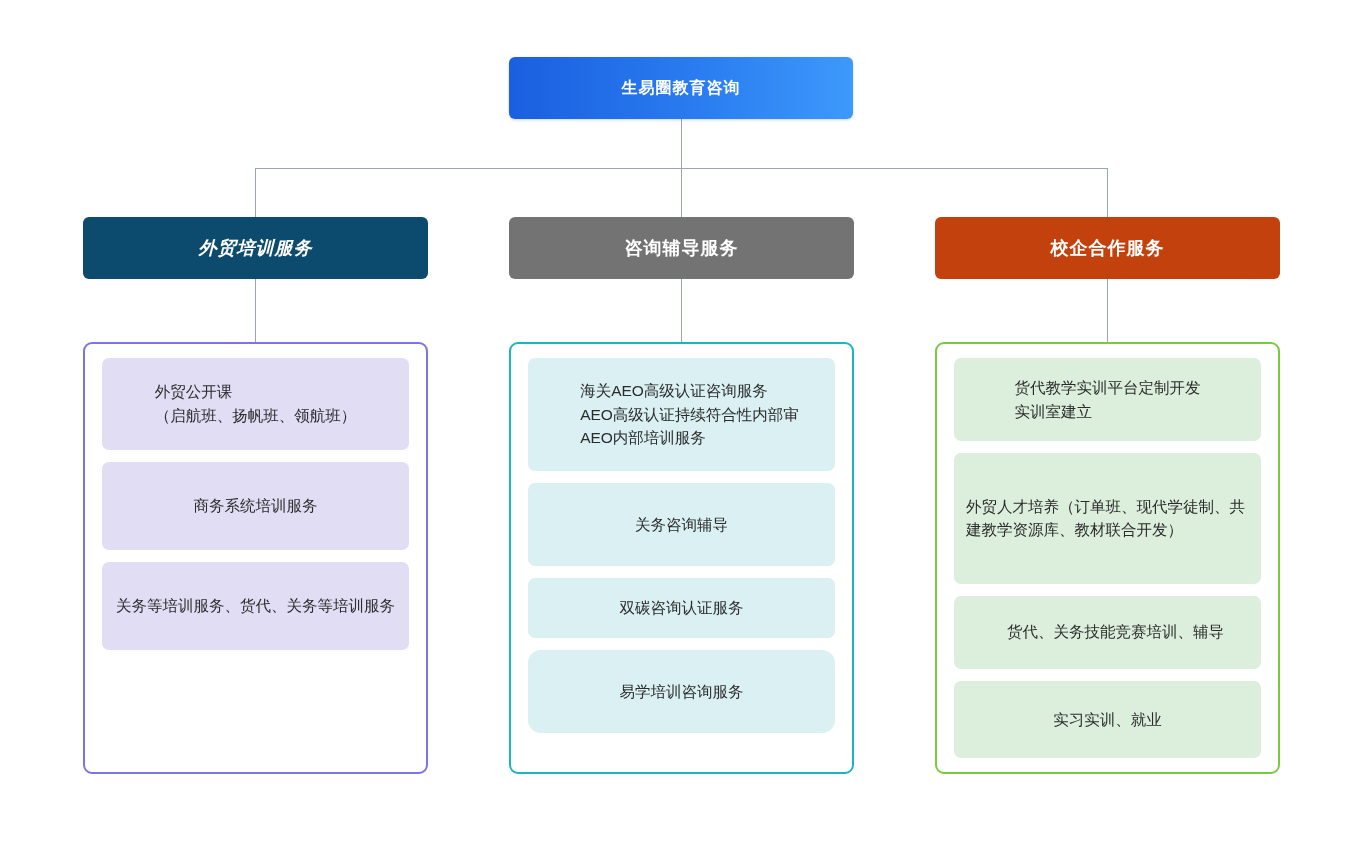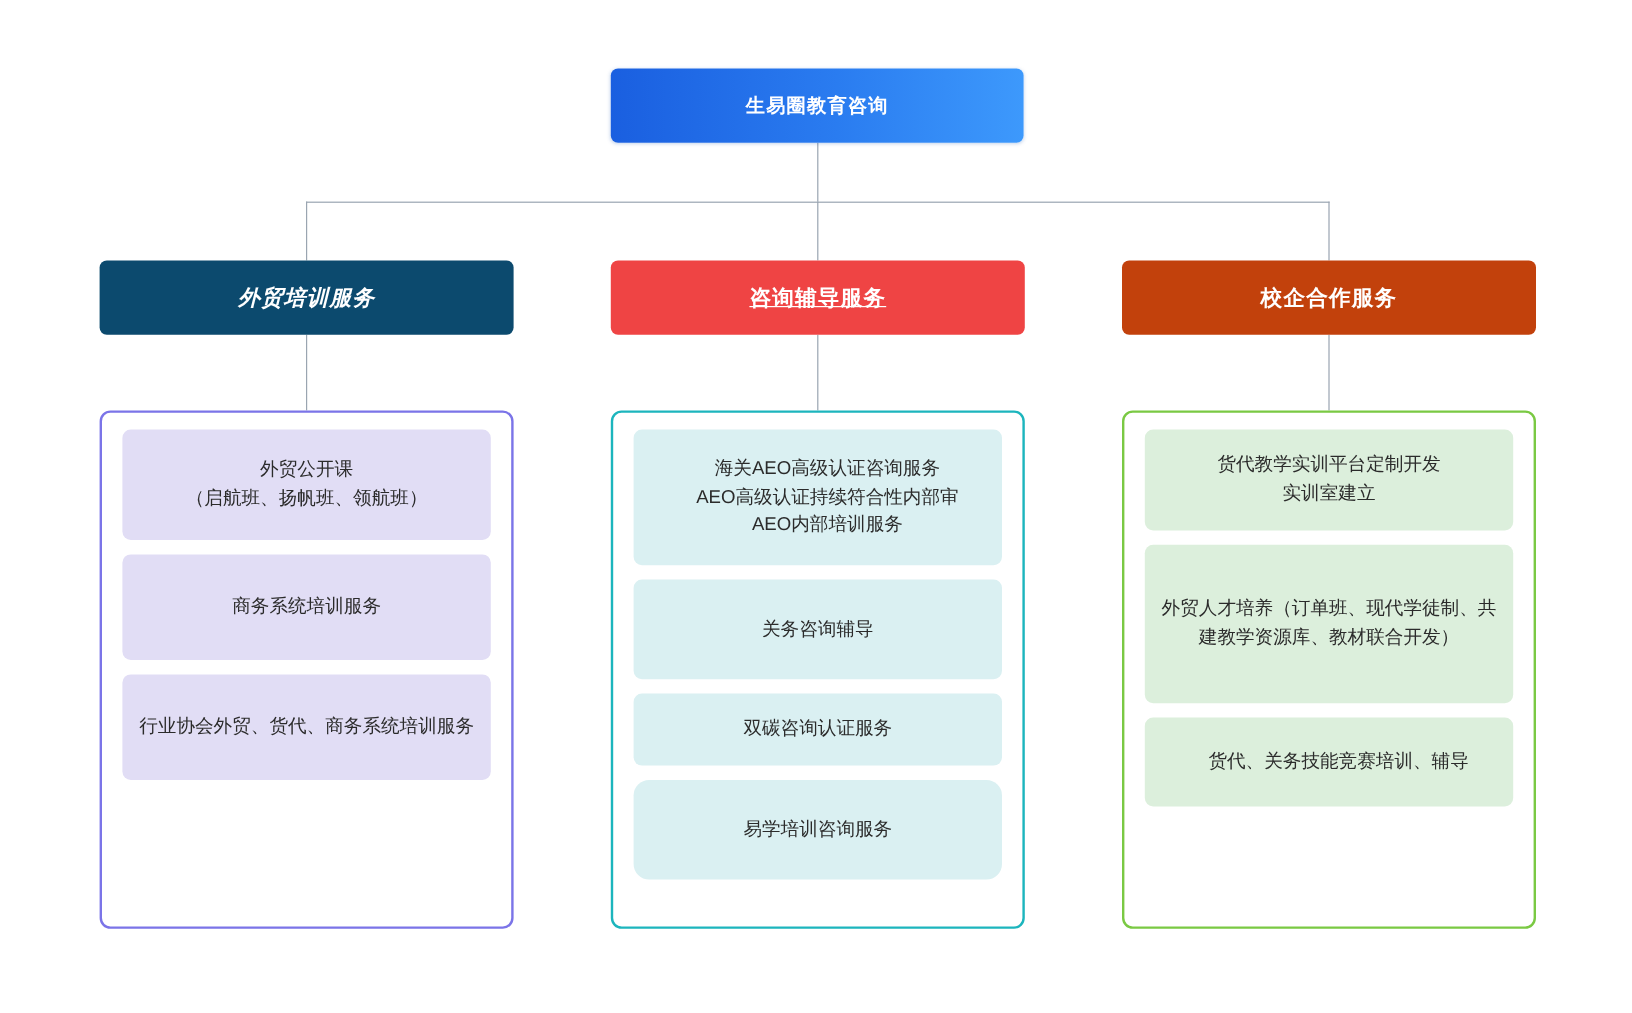--- a/index.html
+++ b/index.html
@@ -98,35 +98,34 @@
     justify-content: flex-start;
     gap: 12px;
   }
 
   .leaf {
     border-radius: 7px;
     box-sizing: border-box;
     display: flex;
     align-items: center;
     justify-content: center;
-    text-align: center;
     color: #2b2b2b;
     font-size: 15.5px;
     line-height: 1.52;
     padding: 8px 12px;
     white-space: pre-line;
   }
 
   
   .col-0 .cat-header { background: #0c4a6e; font-style: italic; }
   .col-0 .group-box  { border-color: #7b74e8; }
   .col-0 .leaf       { background: #e1ddf5; }
 
   
-  .col-1 .cat-header { background: #ef4444; text-decoration: underline; }
+  .col-1 .cat-header { background: #737373; }
   .col-1 .group-box  { border-color: #1cb5bd; }
   .col-1 .leaf       { background: #daf0f2; }
 
   
   .col-2 .cat-header { background: #c2410c; }
   .col-2 .group-box  { border-color: #7ac943; }
   .col-2 .leaf       { background: #dcefdc; }
 
   
   .col-0 .leaf:nth-child(1) { height: 92px; }
@@ -165,21 +164,21 @@
   </div>
 
   <div class="column col-0">
     <div class="cat-header">
       <span>外贸培训服务</span>
     </div>
     <div class="group-box">
       <div class="leaf">外贸公开课
 （启航班、扬帆班、领航班）</div>
       <div class="leaf">商务系统培训服务</div>
-      <div class="leaf">行业协会外贸、货代、商务系统培训服务</div>
+      <div class="leaf">关务等培训服务、货代、关务等培训服务</div>
     </div>
   </div>
 
   <div class="column col-1">
     <div class="cat-header">
       <span>咨询辅导服务</span>
     </div>
     <div class="group-box">
       <div class="leaf">海关AEO高级认证咨询服务
 AEO高级认证持续符合性内部审
@@ -192,16 +191,17 @@
 
   <div class="column col-2">
     <div class="cat-header">
       <span>校企合作服务</span>
     </div>
     <div class="group-box">
       <div class="leaf">货代教学实训平台定制开发
 实训室建立</div>
       <div class="leaf">外贸人才培养（订单班、现代学徒制、共建教学资源库、教材联合开发）</div>
       <div class="leaf">货代、关务技能竞赛培训、辅导</div>
+      <div class="leaf">实习实训、就业</div>
     </div>
   </div>
 
 </div>
 
 </body></html>

